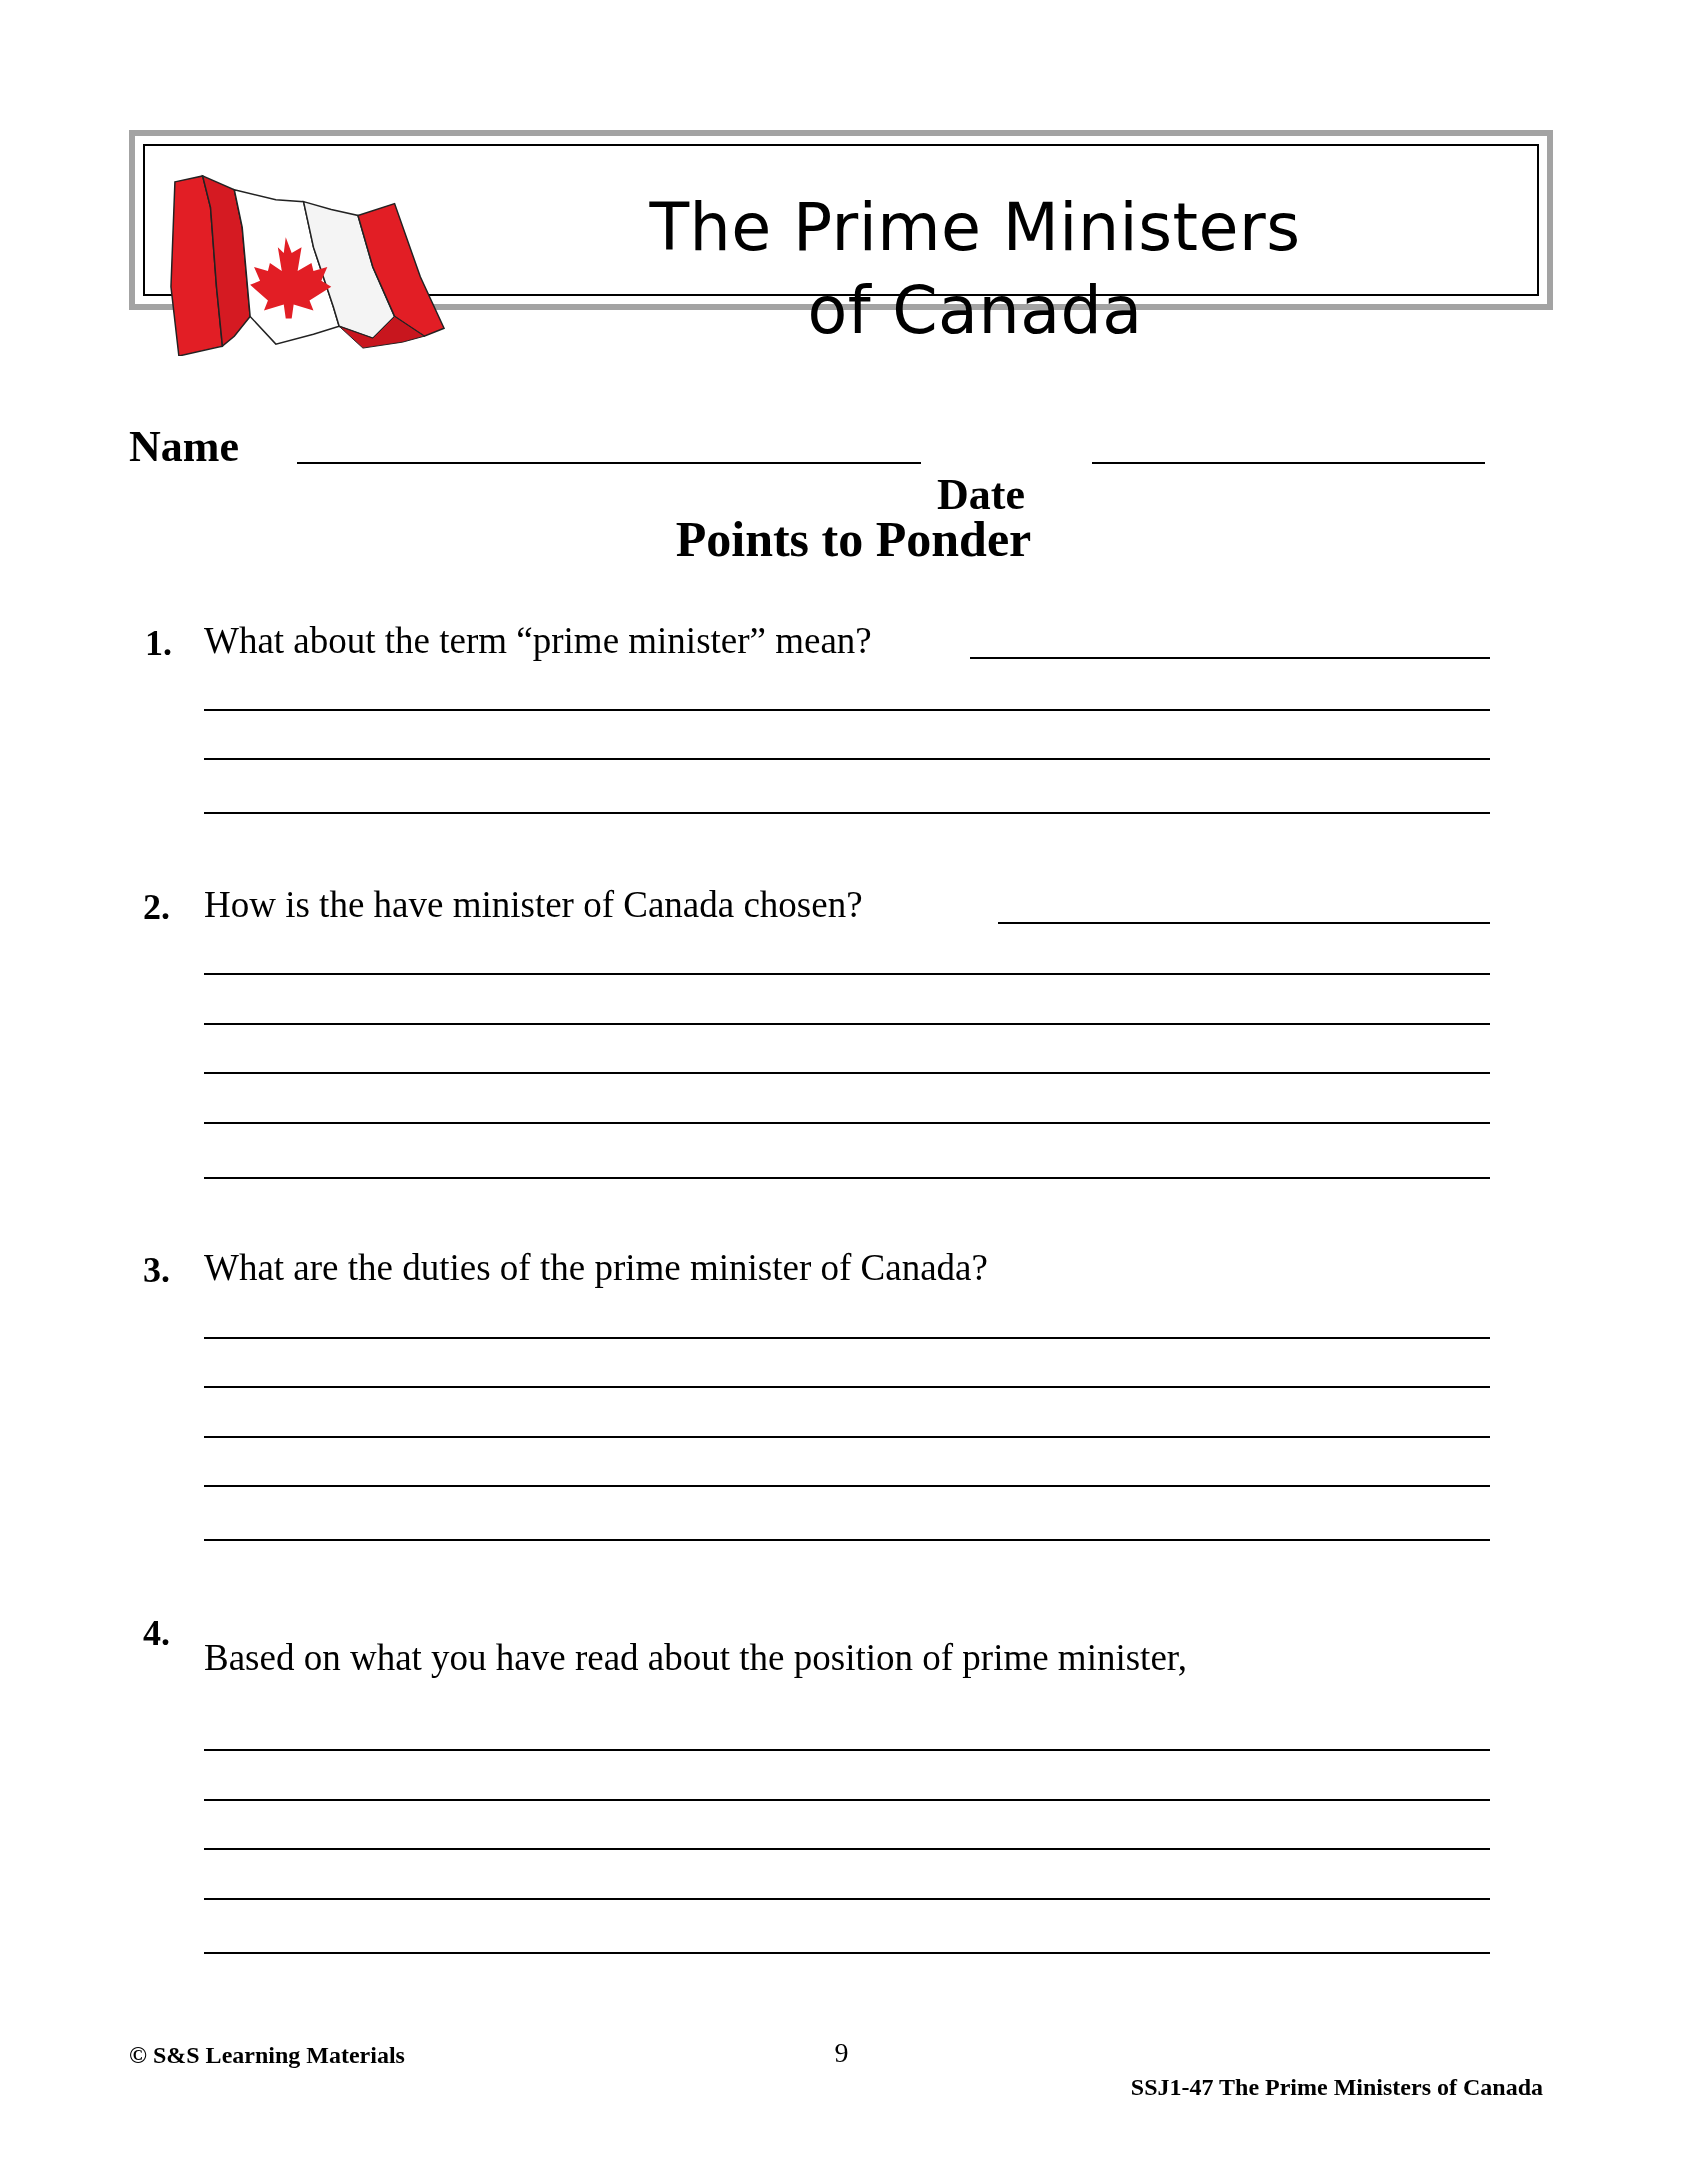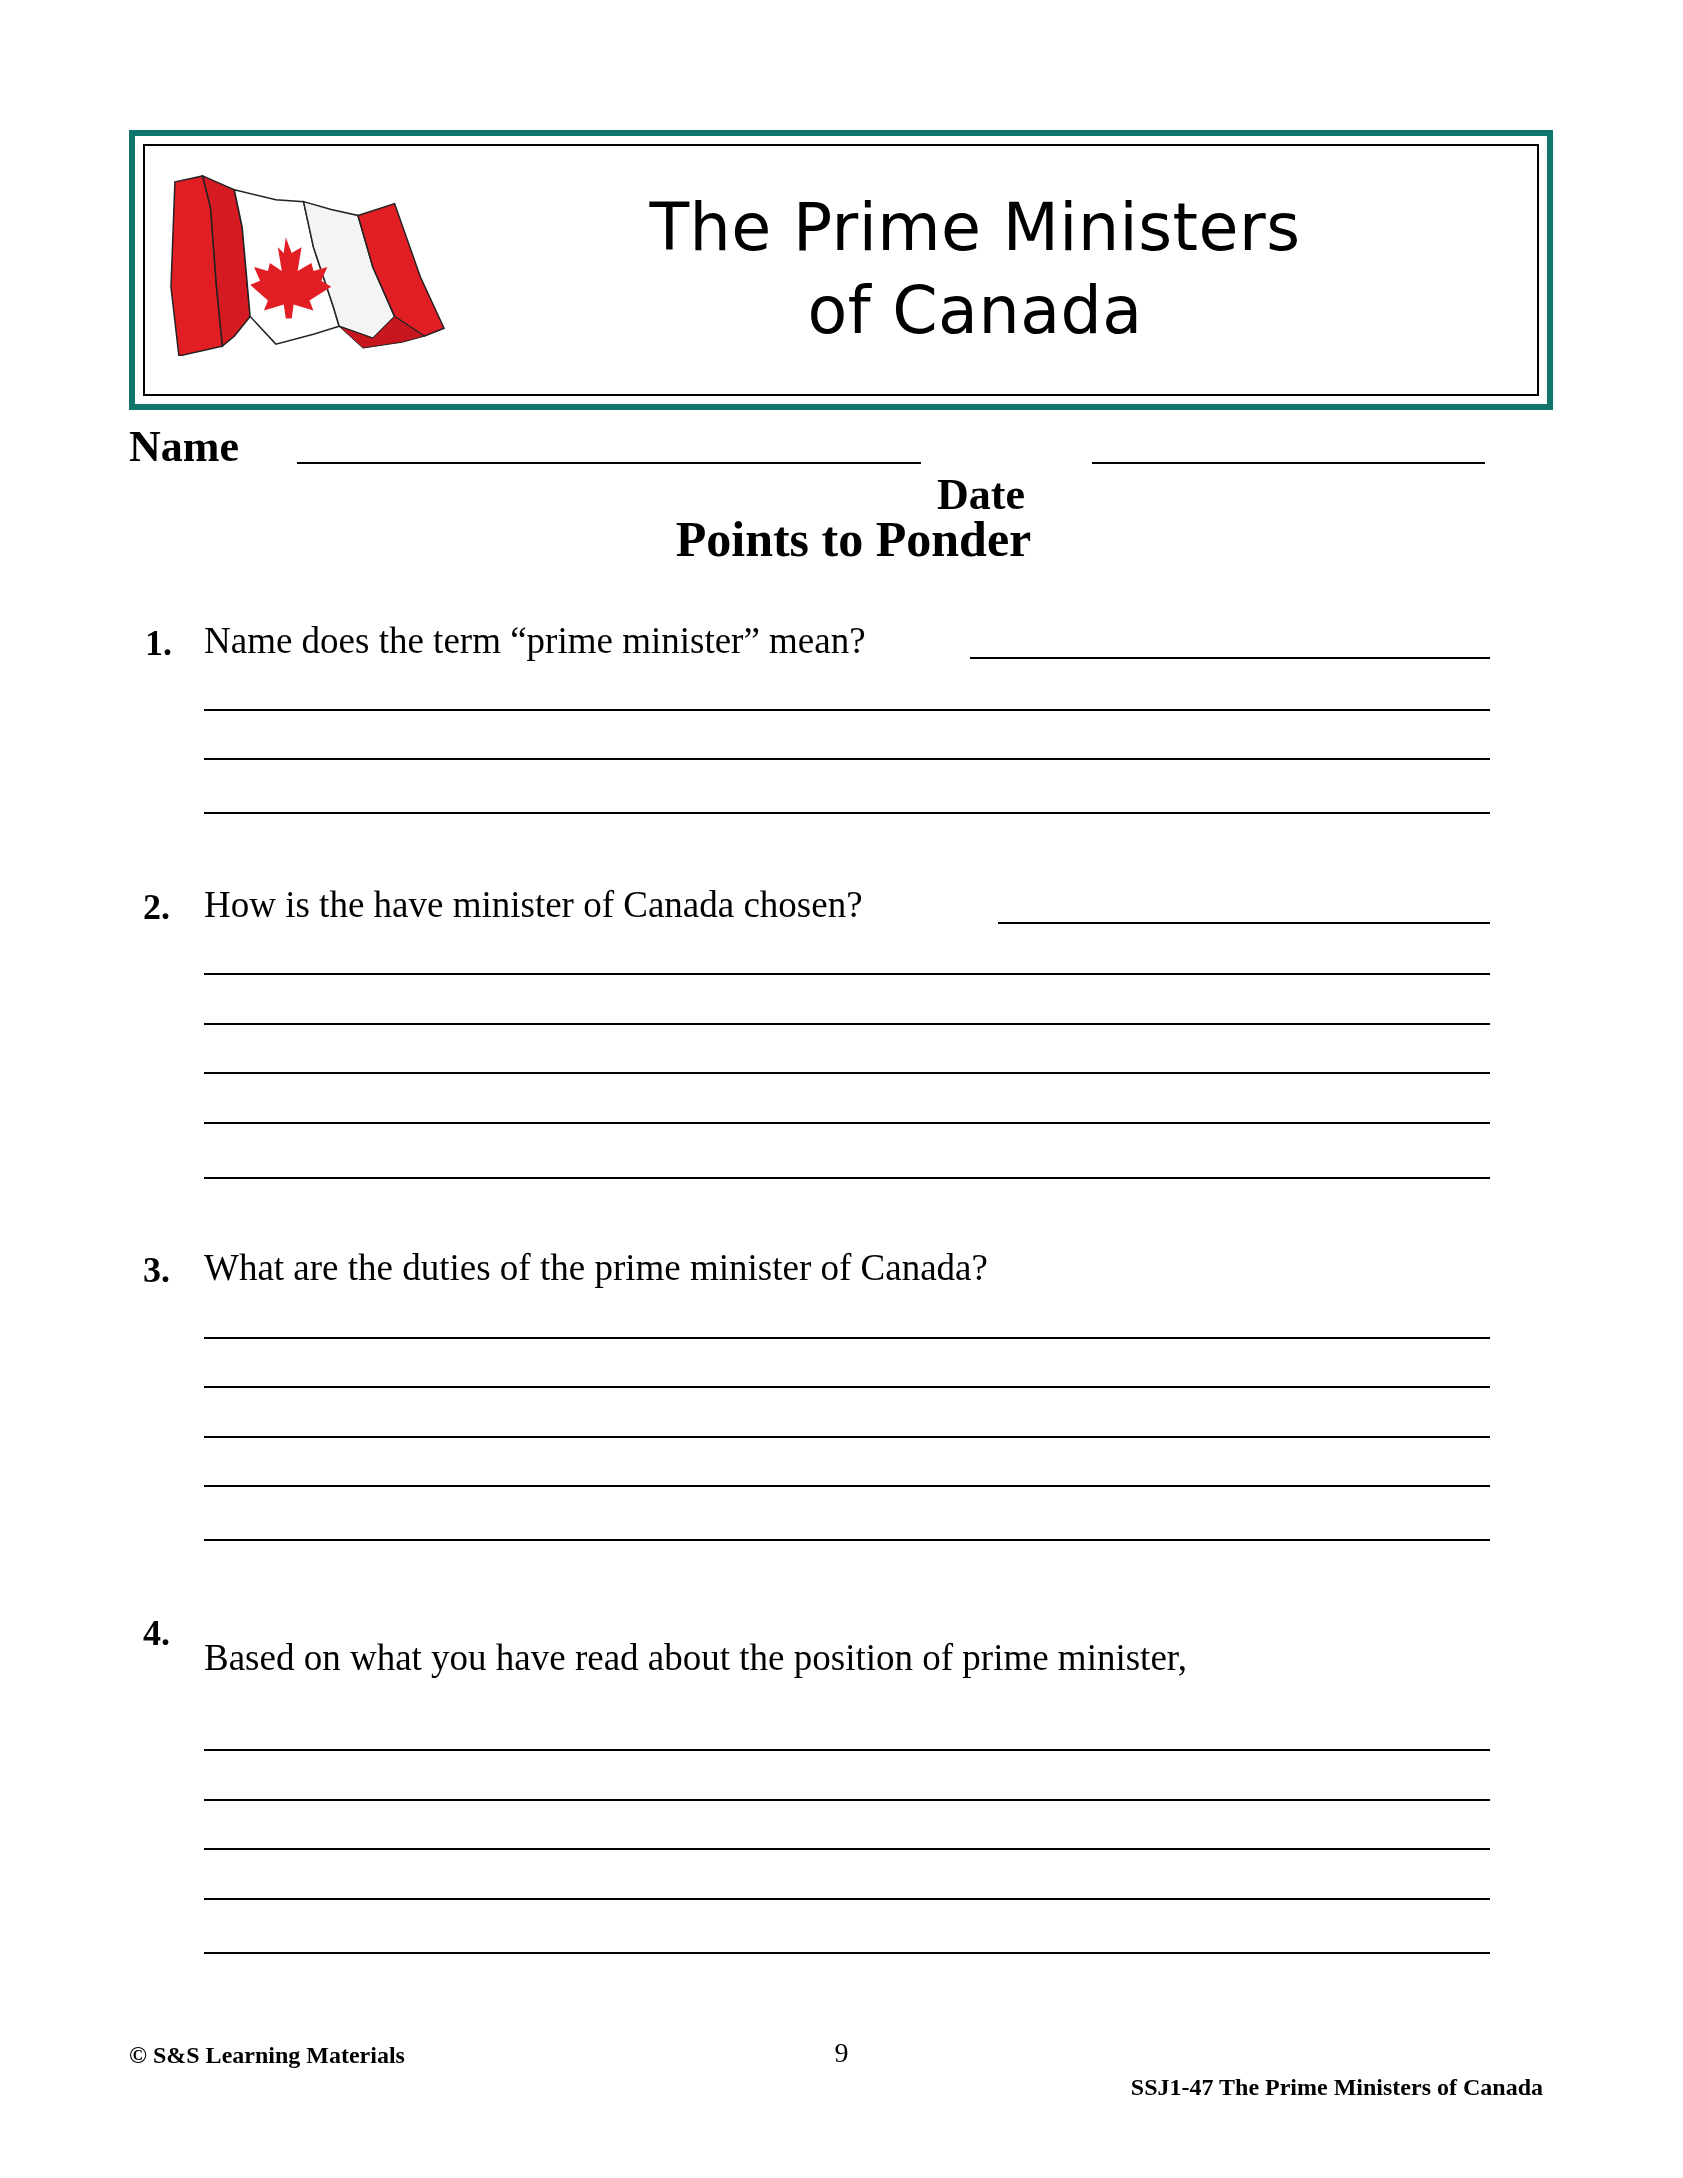--- a/index.html
+++ b/index.html
@@ -1,19 +1,19 @@
 <!DOCTYPE html>
 <html><head>
   <meta charset="utf-8">
   <style>
     html, body { margin: 0; padding: 0; background: #ffffff; }
     body { width: 1683px; height: 2178px; position: relative; overflow: hidden; font-family: "DejaVu Serif", "Liberation Serif", serif; color: #111; }
 
     
-    .header-outer { position: absolute; left: 129px; top: 130px; width: 1424px; height: 280px; border: 6px solid #0f766e; box-sizing: border-box; }
+    .header-outer { position: absolute; left: 129px; top: 130px; width: 1424px; height: 180px; border: 6px solid #a3a3a3; box-sizing: border-box; }
     .header-inner { position: absolute; left: 8px; top: 8px; right: 8px; bottom: 8px; border: 2px solid #000; }
     .flag { position: absolute; left: 20px; top: 22px; width: 287px; height: 188px; }
     .title { position: absolute; left: 327px; right: 59px; top: 40px; text-align: center; font-family: "DejaVu Sans", "Liberation Sans", sans-serif; font-size: 65px; line-height: 83px; color: #000; letter-spacing: 0.5px; }
     .title div { display: block; }
 
     
     .nd-label { position: absolute; font-family: "Liberation Serif", serif; font-weight: bold; font-size: 44px; color: #000; }
     .nd-line { position: absolute; height: 0; border-top: 2.5px solid #000; }
 
     .section-heading { position: absolute; left: 0; width: 1683px; top: 510px; text-align: center; font-family: "Liberation Serif", serif; font-weight: bold; font-size: 50px; color: #000; padding-left: 12px; }
@@ -52,21 +52,21 @@
 <div class="nd-label" style="left:129px; top:421px;">Name</div>
 <div class="nd-line" style="left:297px; top:462px; width:624px;"></div>
 <div class="nd-label" style="left:937px; top:421px;margin-top:48px;">Date</div>
 <div class="nd-line" style="left:1092px; top:462px; width:393px;"></div>
 
 <div class="section-heading">Points to Ponder</div>
 
 <div>
   <div class="qnum" style="left:145px; top:622px;">1.</div>
   <div class="qtext" style="left:204px; top:616px;">
-    <div>Name does the term “prime minister” mean?</div>
+    <div>What about the term “prime minister” mean?</div>
   </div>
   <div class="ans-line" style="left:970px; top:657px; width:520px;"></div>
   <div class="ans-line" style="left:204px; top:709px; width:1286px;"></div>
   <div class="ans-line" style="left:204px; top:758px; width:1286px;"></div>
   <div class="ans-line" style="left:204px; top:812px; width:1286px;"></div>
 </div>
 
 <div>
   <div class="qnum" style="left:143px; top:886px;">2.</div>
   <div class="qtext" style="left:204px; top:880px;">

